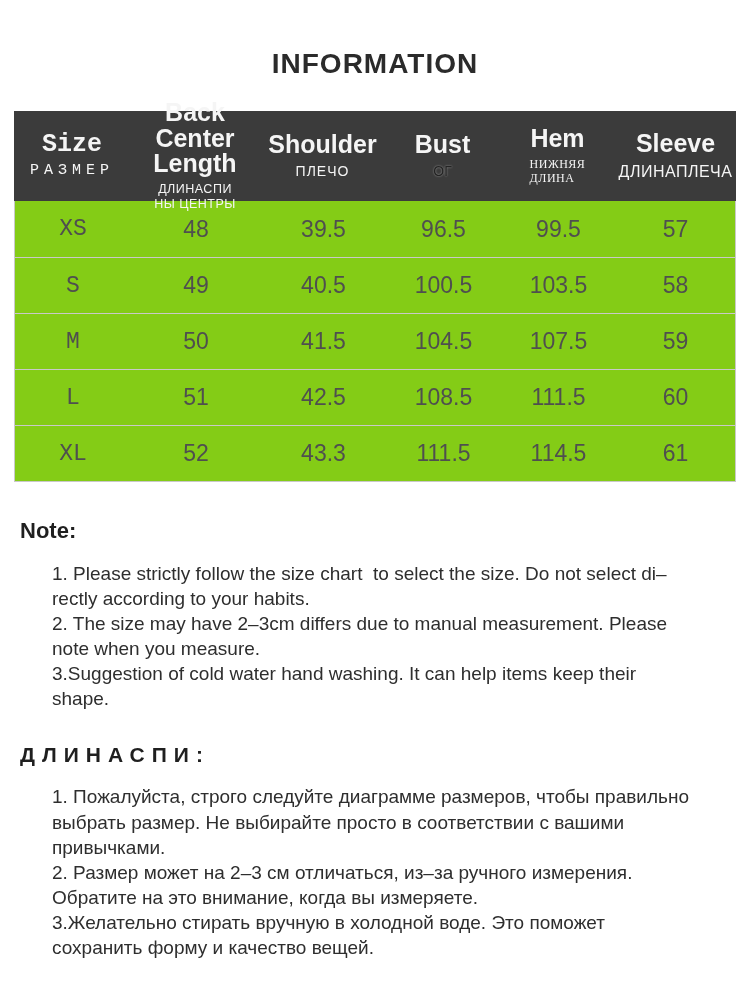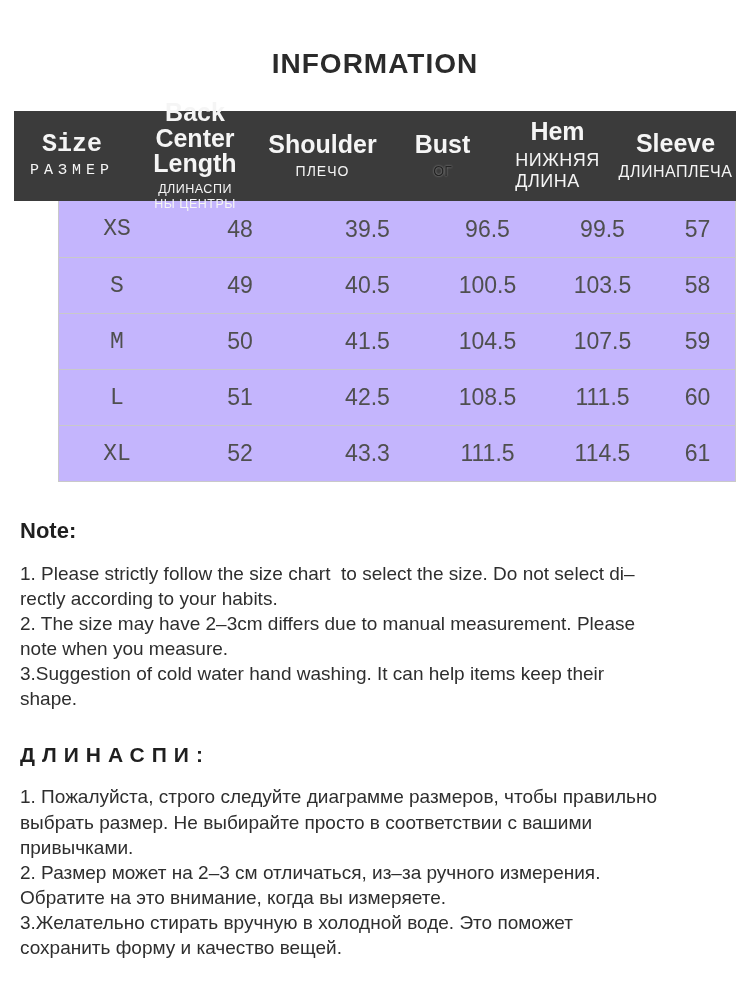--- a/index.html
+++ b/index.html
@@ -49,30 +49,29 @@
     font-size: 13px;
     line-height: 1.2;
     text-align: center;
     white-space: pre-line;
     color: var(--header-text, #f2f2f2);
   }
   .hru-size    { font-size: 15px; letter-spacing: 5px; }
   .hru-bcl     { font-size: 12.5px; letter-spacing: 0.5px; }
   .hru-shoulder{ font-size: 14px; letter-spacing: 1px; }
   .hru-bust    { font-size: 14px; color: var(--bust-sub, #232323); text-shadow: 0 0 2px rgba(255,255,255,0.55); }
-  .hru-hem     { font-size: 18px; text-align: left; letter-spacing: 0.5px; }
+  .hru-hem     { font-size: 12px; text-align: left; letter-spacing: 0.5px; font-family: Liberation Serif, serif; }
   .hru-sleeve  { font-size: 16px; letter-spacing: 0.5px; }
   .c0 { width: 116px; font-family: Liberation Mono, monospace; } .c1 { width: 130px; } .c2 { width: 125px; }
   .c3 { width: 115px; } .c4 { width: 115px; } .c5 { flex: 1; }
   .tbody {
     border-left: 1px solid var(--border, #c9c9c9);
     border-right: 1px solid var(--border, #c9c9c9);
     border-bottom: 1px solid var(--border, #c9c9c9);
-    background: #c4b5fd;
-    margin-left: 44px;
+    background: #84cc16;
   }
   .trow { display: flex; height: 56px; }
   .trow + .trow { border-top: 1px solid var(--border, #cccccc); }
   .tcell {
     display: flex;
     align-items: center;
     justify-content: center;
     font-size: 23px;
     color: var(--body-text, #4f4f4f);
   }
@@ -84,21 +83,21 @@
     font-weight: bold;
     color: #1f1f1f;
   }
   .attention-heading {
     margin-top: 32px;
     font-size: 21px;
     font-weight: bold;
     letter-spacing: 7px;
     color: #1f1f1f;
   }
-  .para-group { margin-top: 17px; }
+  .para-group { margin-top: 17px; margin-left: 32px; }
   .para {
     font-size: 19px;
     line-height: 1.32;
     white-space: pre-wrap;
     color: var(--note-text, #2e2e2e);
   }
 </style>
 </head>
 <body>
 

